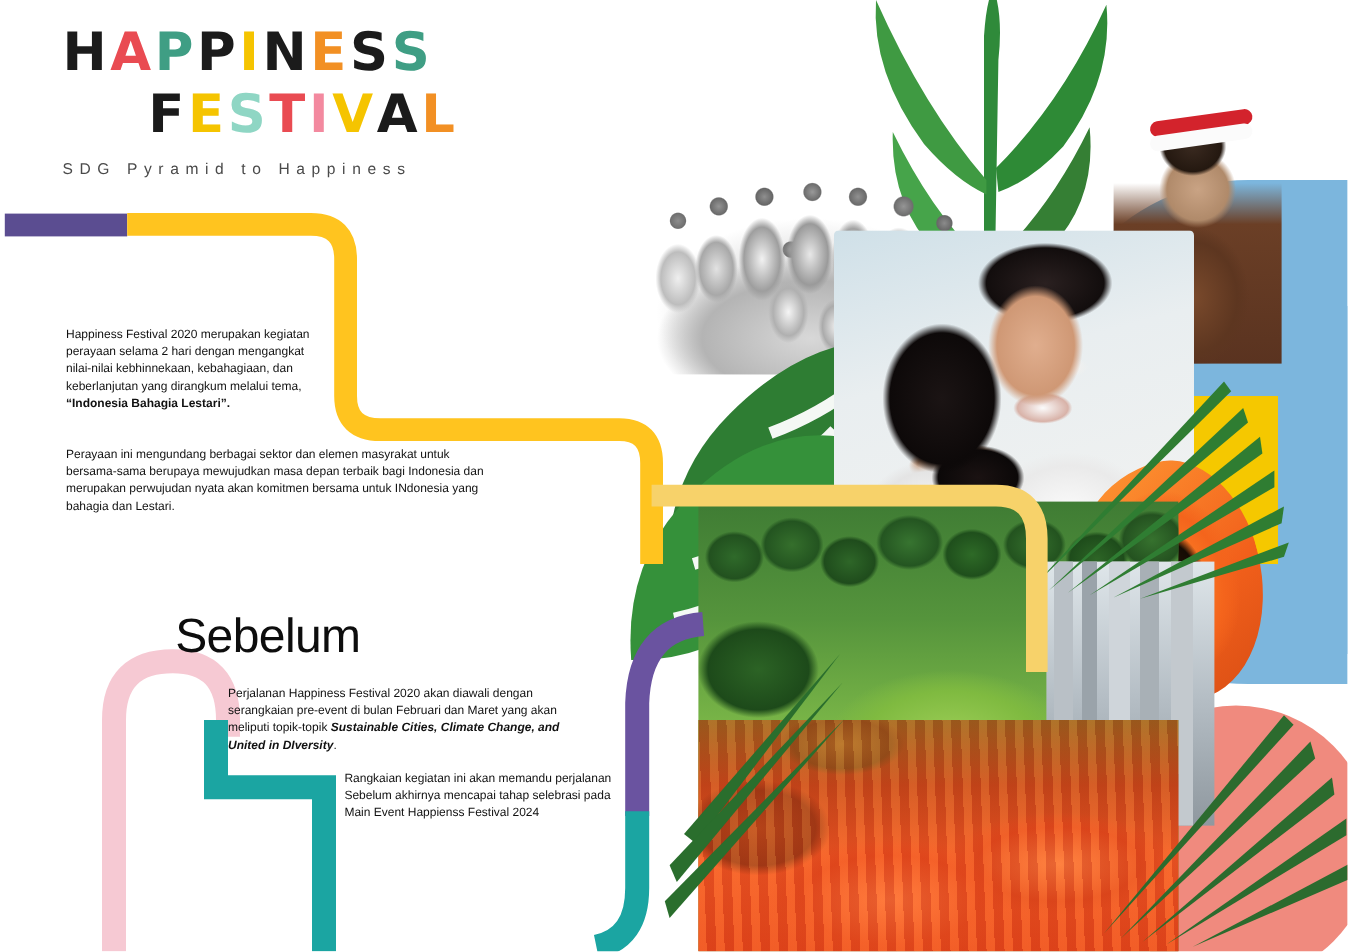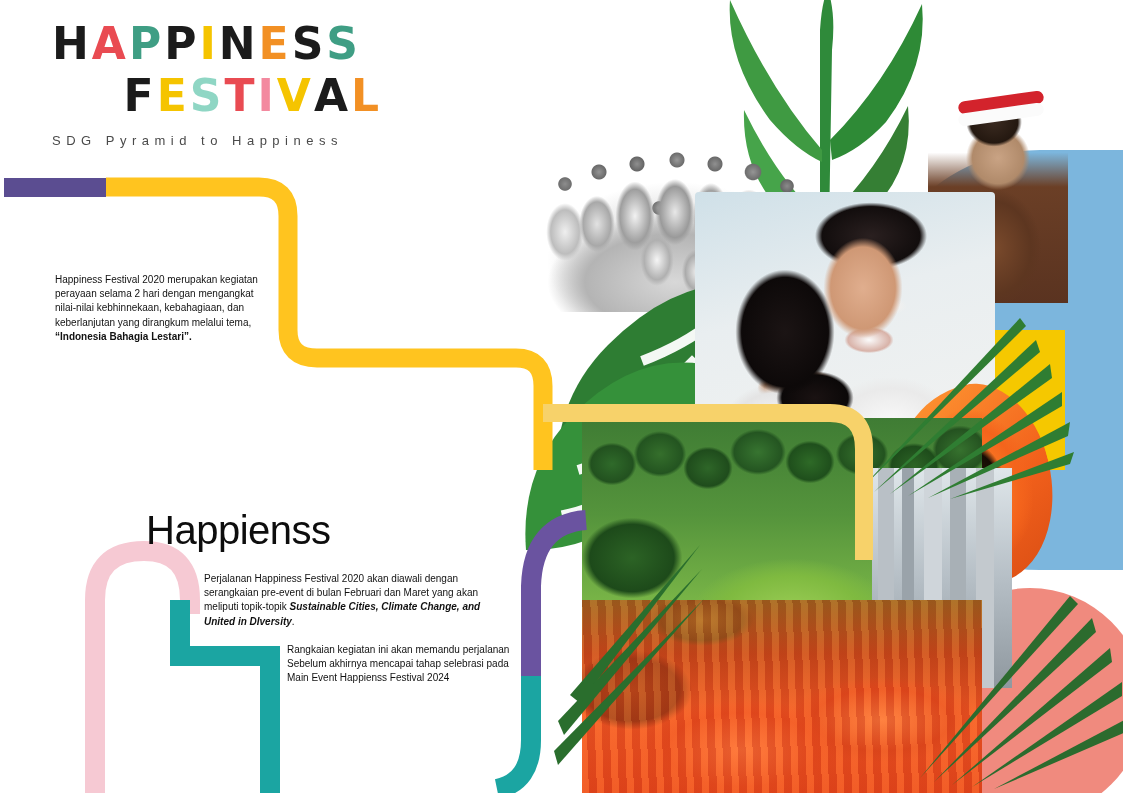--- a/index.html
+++ b/index.html
@@ -63,21 +63,21 @@
     font-family: "Liberation Sans", sans-serif;
     font-size: 10px;
     line-height: 1.42;
     color: #111111;
   }
   .body-copy b { font-weight: 700; }
   .body-copy i { font-style: italic; font-weight: 700; }
 
   #main-para-1 { left: 55px; top: 273px; width: 222px; }
   #main-para-2 { left: 55px; top: 373px; width: 360px; }
-  #pre-para-1  { left: 204px; top: 572px; width: 310px; }
+  #pre-para-1  { left: 190px; top: 572px; width: 310px; }
   #pre-para-2  { left: 287px; top: 643px; width: 225px; }
   #svg-lines {
     position: absolute; left: 0; top: 0;
     width: 1123px; height: 793px;
     pointer-events: none;
   }
 
   
   #collage {
     position: absolute;
@@ -321,19 +321,20 @@
       <span style="color:#1b1b1b">H</span><span style="color:#e94b52">A</span><span style="color:#3f9e84">P</span><span style="color:#1b1b1b">P</span><span style="color:#f5c400">I</span><span style="color:#1b1b1b">N</span><span style="color:#f29024">E</span><span style="color:#1b1b1b">S</span><span style="color:#3f9e84">S</span>
       
     </div>
     <div class="logo-line" id="logo-line-2">
       <span style="color:#1b1b1b">F</span><span style="color:#f5c400">E</span><span style="color:#8fd6c4">S</span><span style="color:#e94b52">T</span><span style="color:#f3899f">I</span><span style="color:#f5c400">V</span><span style="color:#1b1b1b">A</span><span style="color:#f29024">L</span>
       
     </div>
     <div id="logo-tagline">SDG Pyramid to Happiness</div>
   </div>
 
-  <div class="section-heading" id="preevent-heading">Happienss</div>
+  <div class="section-heading" id="preevent-heading">Sebelum</div>
 
   <div class="body-copy" id="main-para-1"><span>Happiness Festival 2020 merupakan kegiatan perayaan selama 2 hari dengan mengangkat nilai-nilai  kebhinnekaan, kebahagiaan, dan keberlanjutan yang dirangkum melalui tema, </span><b>“Indonesia Bahagia Lestari”.</b></div>
+  <div class="body-copy" id="main-para-2"><span>Perayaan ini mengundang berbagai sektor dan elemen masyrakat untuk bersama-sama berupaya mewujudkan masa depan terbaik bagi Indonesia dan merupakan perwujudan nyata akan komitmen bersama untuk INdonesia yang bahagia dan Lestari.</span></div>
   <div class="body-copy" id="pre-para-1"><span>Perjalanan Happiness Festival 2020 akan diawali dengan serangkaian pre-event di bulan Februari dan Maret yang akan meliputi topik-topik </span><i>Sustainable Cities, Climate Change, and United in DIversity</i><span>.</span></div>
   <div class="body-copy" id="pre-para-2"><span>Rangkaian kegiatan ini akan memandu perjalanan Sebelum akhirnya mencapai tahap selebrasi pada Main Event Happienss Festival 2024</span></div>
 
 </div>
 
 </body></html>

